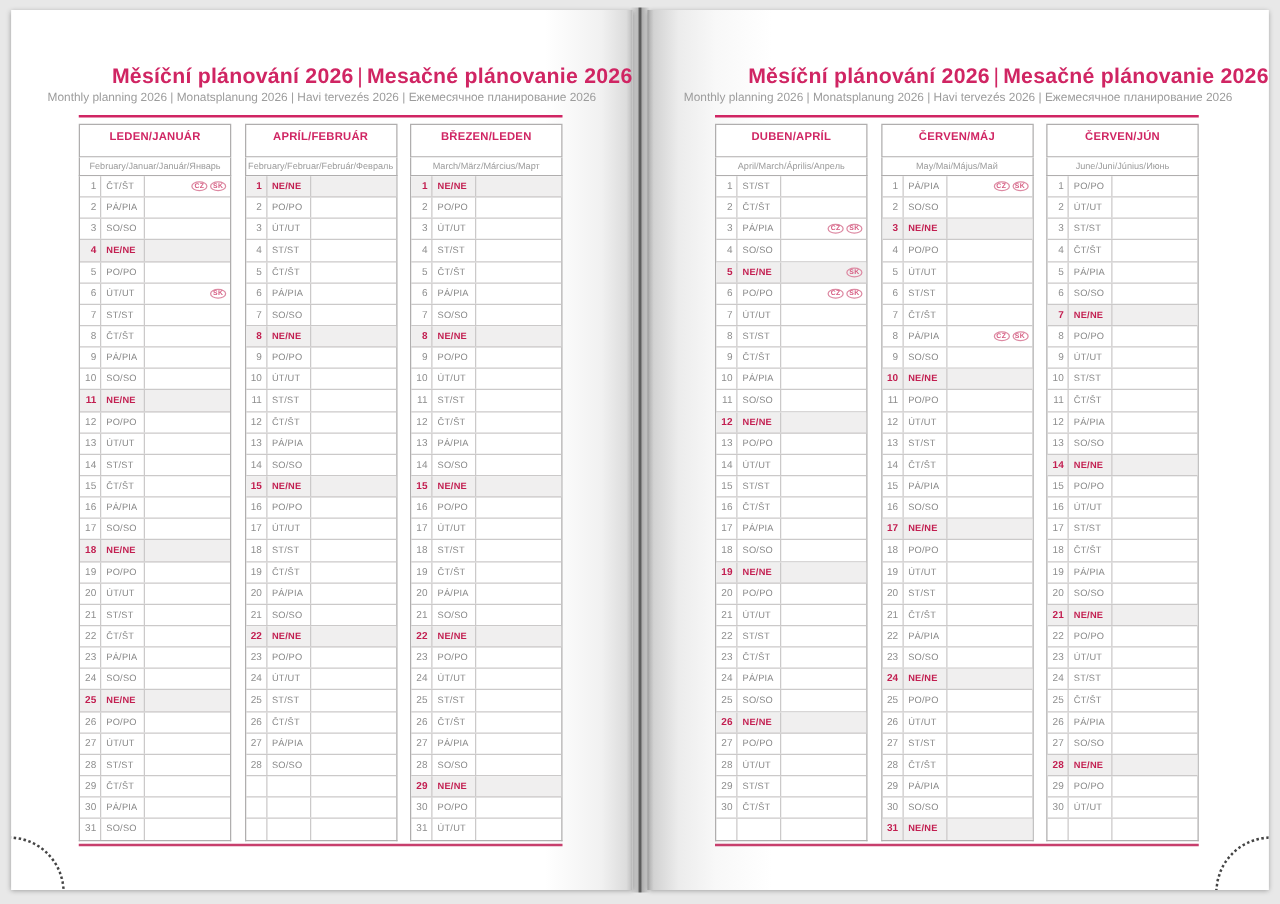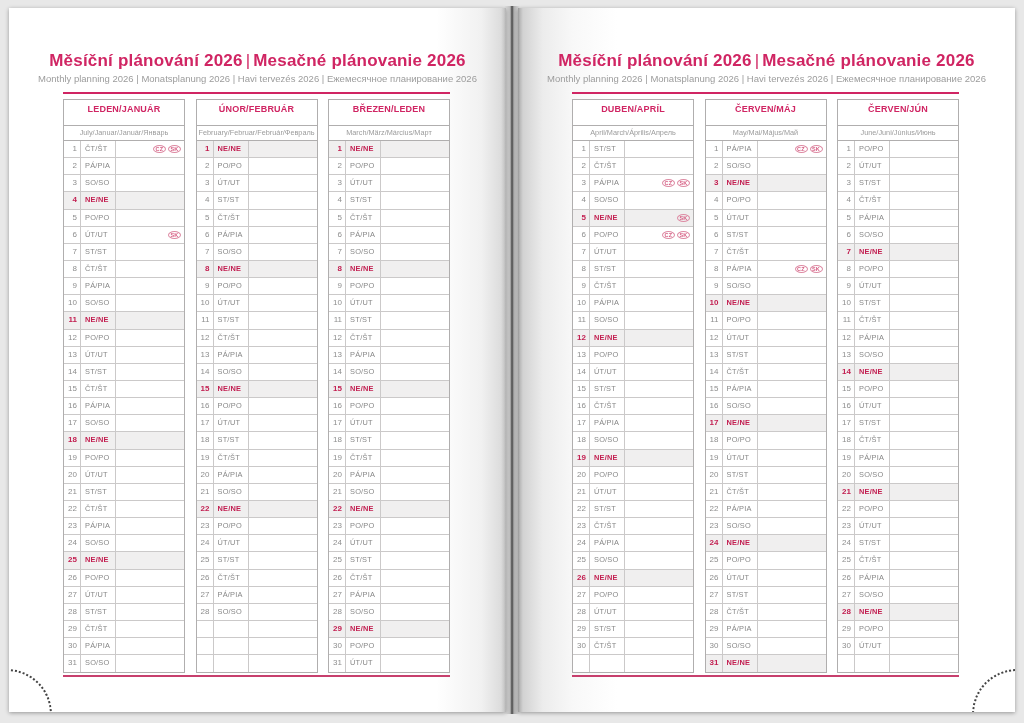--- a/index.html
+++ b/index.html
@@ -22,21 +22,21 @@
   }
   .page.right {
     left: 518px;
     background: linear-gradient(to right, #a8a8a8 0%, #d2d2d2 1%, #ececec 5%, #f8f8f8 11%, #ffffff 20%, #ffffff 100%);
   }
   .spine {
     position: absolute; left: 504px; top: 6px; width: 16px; height: 708px; z-index: 5;
     background: linear-gradient(to right, rgba(0,0,0,0) 0%, rgba(0,0,0,0.18) 38%, rgba(40,40,40,0.85) 50%, rgba(0,0,0,0.25) 62%, rgba(0,0,0,0) 100%);
   }
 
-  .page-title { margin-top: 42px; text-align: center; font-size: 17px; font-weight: bold; color: #d02563; letter-spacing: 0.2px; line-height: 21px; }
+  .page-title { margin-top: 42px; text-align: right; font-size: 17px; font-weight: bold; color: #d02563; letter-spacing: 0.2px; line-height: 21px; }
   .page-title .sep { font-weight: normal; padding: 0 3px; }
   .page-subtitle { margin-top: 1px; text-align: center; font-size: 9.5px; color: #9c9c9c; line-height: 13px; }
   .title-rule { height: 2px; background: #d02563; margin: 7px 56px 0 54px; }
 
   .months { display: flex; justify-content: space-between; margin: 5px 56px 0 54px; }
   .month { width: 122px; }
   .month-name {
     height: 27px; line-height: 18px; border: 1px solid #b0aeae; text-align: center;
     color: #d02563; font-weight: bold; font-size: 9px; letter-spacing: 0.2px; background: #fff;
   }
@@ -81,21 +81,21 @@
 
   <div class="page left">
     <div class="page-title">
       <span>Měsíční plánování 2026</span><span class="sep">|</span><span>Mesačné plánovanie 2026</span>
     </div>
     <div class="page-subtitle">Monthly planning 2026 | Monatsplanung 2026 | Havi tervezés 2026 | Ежемесячное планирование 2026</div>
     <div class="title-rule"></div>
     <div class="months">
         <div class="month">
           <div class="month-name">LEDEN/JANUÁR</div>
-          <div class="month-sub">July/Januar/Január/Январь</div>
+          <div class="month-sub">February/Januar/Január/Январь</div>
           <div class="grid">
             <div class="row">
               <div class="c-num">1</div>
               <div class="c-day">ČT/ŠT</div>
               <div class="c-note">
                 <span class="badge">CZ</span>
                 <span class="badge">SK</span>
               </div>
             </div>
             <div class="row">
@@ -246,21 +246,21 @@
               <div class="c-note"></div>
             </div>
             <div class="row">
               <div class="c-num">31</div>
               <div class="c-day">SO/SO</div>
               <div class="c-note"></div>
             </div>
           </div>
         </div>
         <div class="month">
-          <div class="month-name">ÚNOR/FEBRUÁR</div>
+          <div class="month-name">APRÍL/FEBRUÁR</div>
           <div class="month-sub">February/Februar/Február/Февраль</div>
           <div class="grid">
             <div class="row sun">
               <div class="c-num">1</div>
               <div class="c-day">NE/NE</div>
               <div class="c-note"></div>
             </div>
             <div class="row">
               <div class="c-num">2</div>
               <div class="c-day">PO/PO</div>

